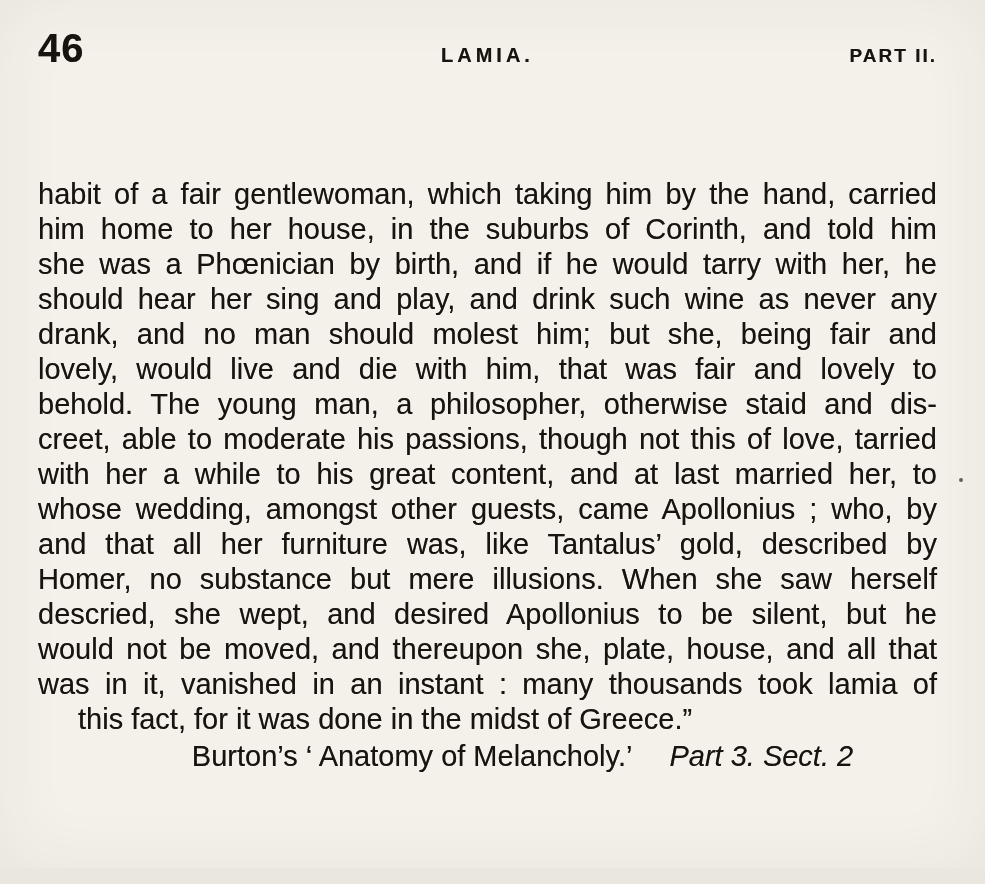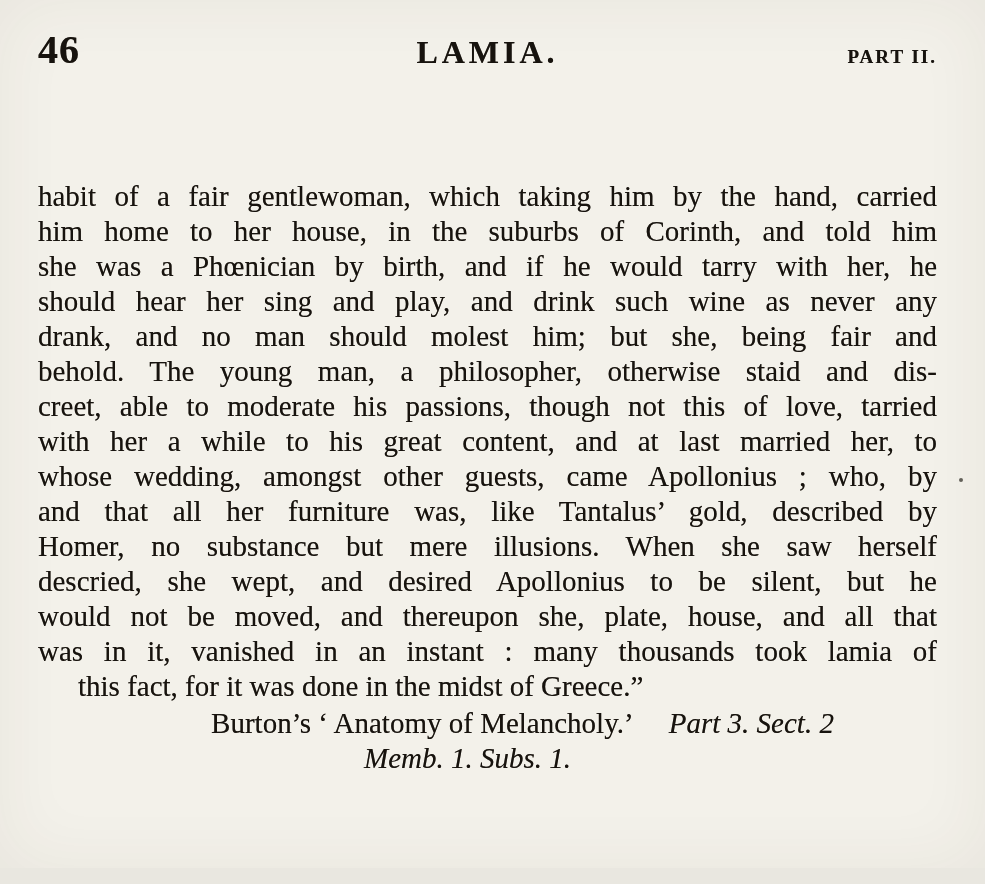--- a/index.html
+++ b/index.html
@@ -7,39 +7,39 @@
     padding: 0;
     background: #e9e7e0;
   }
   .page {
     position: relative;
     width: 985px;
     height: 868px;
     box-sizing: border-box;
     background: #f3f1ea;
     color: #17130e;
-    font-family: Liberation Serif, serif;
+    font-family: Liberation Sans, sans-serif;
     padding: 26px 48px 0 38px;
     overflow: hidden;
     box-shadow: inset 0 0 70px rgba(60,50,30,0.06);
     text-shadow: 0 0 0.6px rgba(25,18,10,0.55);
   }
   .running-head {
     display: grid;
     grid-template-columns: 1fr auto 1fr;
     align-items: baseline;
   }
   .page-num {
     justify-self: start;
     font-size: 40px;
     font-weight: bold;
     letter-spacing: 1px;
   }
   .running-title {
-    font-size: 32px;
+    font-size: 20px;
     font-weight: bold;
     letter-spacing: 4px;
   }
   .part-label {
     justify-self: end;
     font-size: 19px;
     font-weight: bold;
     letter-spacing: 2px;
   }
   .body-text {
@@ -94,33 +94,33 @@
     <span class="running-title">LAMIA.</span>
     <span class="part-label">PART II.</span>
   </header>
 
   <main class="body-text">
     <div class="line">habit of a fair gentlewoman, which taking him by the hand, carried</div>
     <div class="line">him home to her house, in the suburbs of Corinth, and told him</div>
     <div class="line">she was a Phœnician by birth, and if he would tarry with her, he</div>
     <div class="line">should hear her sing and play, and drink such wine as never any</div>
     <div class="line">drank, and no man should molest him; but she, being fair and</div>
+    <div class="line">lovely, would live and die with him, that was fair and lovely to</div>
     <div class="line">behold.  The young man, a philosopher, otherwise staid and dis-</div>
     <div class="line">creet, able to moderate his passions, though not this of love, tarried</div>
     <div class="line">with her a while to his great content, and at last married her, to</div>
     <div class="line">whose wedding, amongst other guests, came Apollonius ; who, by</div>
     <div class="line">and that all her furniture was, like Tantalus’ gold, described by</div>
     <div class="line">Homer, no substance but mere illusions.  When she saw herself</div>
     <div class="line">descried, she wept, and desired Apollonius to be silent, but he</div>
     <div class="line">would not be moved, and thereupon she, plate, house, and all that</div>
     <div class="line">was in it, vanished in an instant :  many thousands took lamia of</div>
     <div class="line last">this fact, for it was done in the midst of Greece.”</div>
 
     <div class="attr-line-1">
       <span>Burton’s ‘ Anatomy of Melancholy.’</span>
       <span class="it cite-gap">Part 3. Sect. 2</span>
     </div>
-    <div class="attr-line-2 it">Memb. 1. Subs. 1.</div>
   </main>
 
   <span class="scan-dot"></span>
 
 </div>
 
 </body></html>

